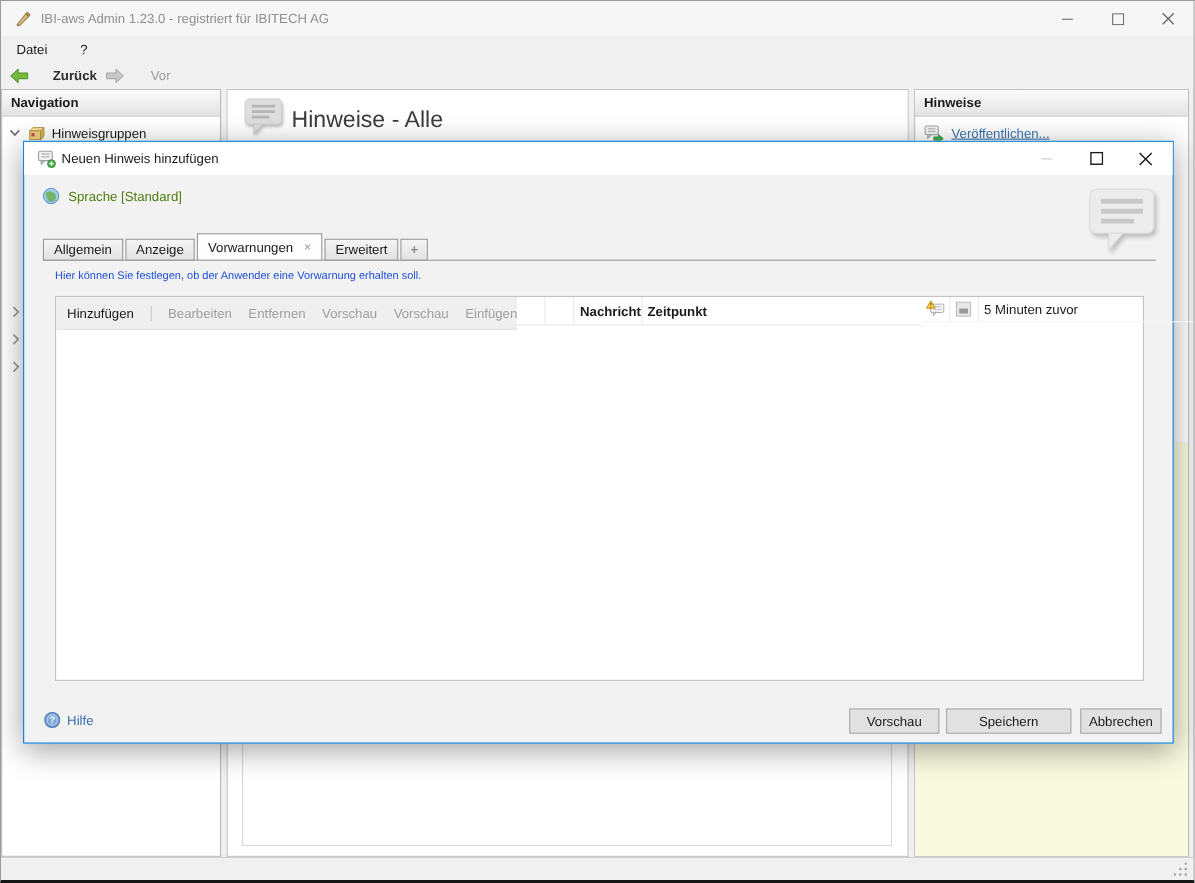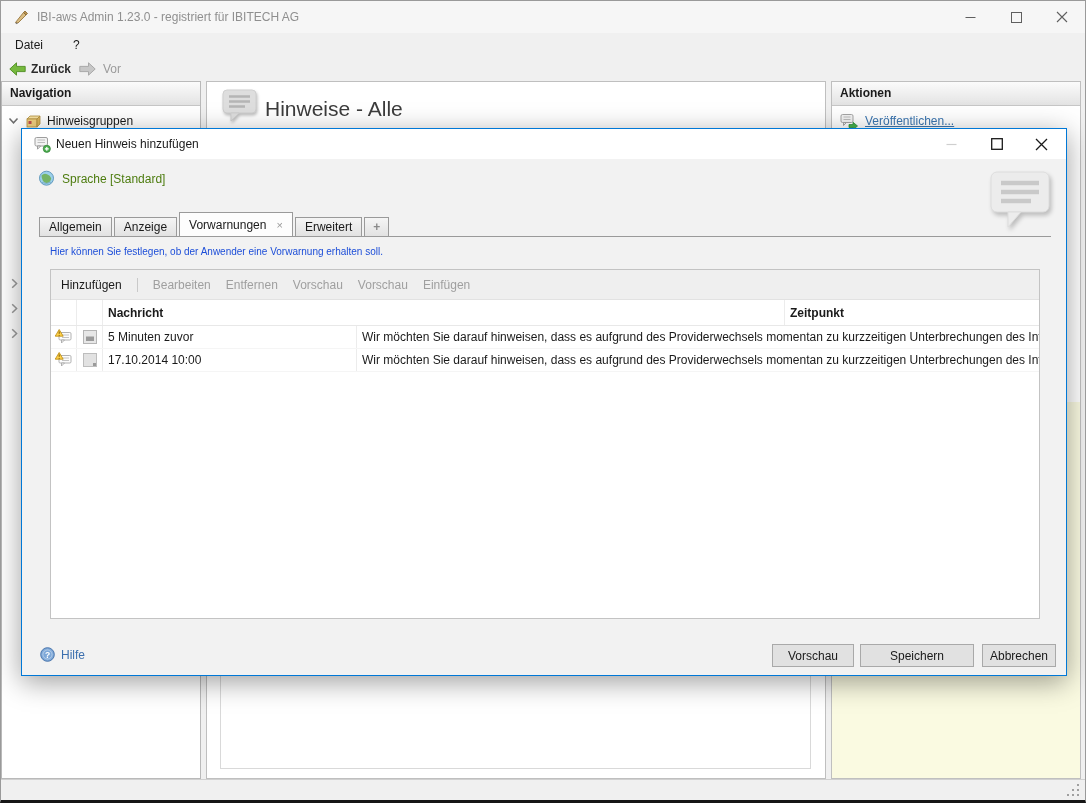--- a/index.html
+++ b/index.html
@@ -14,21 +14,21 @@
   .win-title { position:absolute; left:36px; top:0; line-height:32px; font-size:12px; color:#8f8f8f; white-space:nowrap; }
   .win-controls { position:absolute; right:0; top:0; height:32px; display:flex; }
   .win-btn { width:46px; height:32px; display:flex; align-items:center; justify-content:center; }
 
   .menubar { position:absolute; left:0; top:32px; width:100%; height:24px; background:#f0f0f0; display:flex; align-items:center; }
   .menu-item { font-size:12px; color:#1a1a1a; padding:0 8px; }
   .menu-item.first { margin-left:6px; }
   .menu-item.q { margin-left:14px; }
 
   .nav-toolbar { position:absolute; left:0; top:56px; width:100%; height:24px; background:#f0f0f0; display:flex; align-items:center; }
-  .tb-group { display:flex; align-items:flex-start; gap:5px; margin-left:8px; }
+  .tb-group { display:flex; align-items:flex-start; gap:22px; margin-left:8px; }
   .tb-back-label { font-size:12px; font-weight:700; color:#2b2b2b; }
   .tb-fwd-label { font-size:12px; color:#9b9b9b; margin-left:2px; }
 
   .panel-header { height:24px; background:linear-gradient(#fbfbfb,#e3e3e3); border-bottom:1px solid #c6c6c6;
                   font-size:12px; font-weight:700; color:#1a1a1a; line-height:23px; padding-left:8px; }
 
   .nav-panel { position:absolute; left:0; top:80px; width:200px; height:698px; background:#fff; border:1px solid #b9b9b9; }
   .tree-row { position:absolute; left:6px; top:28px; height:22px; display:flex; align-items:center; gap:6px; }
   .tree-label { font-size:12px; color:#1a1a1a; }
   .tree-chevron { position:absolute; left:9px; width:7px; height:11px; }
@@ -64,21 +64,21 @@
   .tabs { position:absolute; left:17px; top:83px; height:25px; display:flex; align-items:flex-end; gap:2px; z-index:2; }
   .tab { height:20px; display:flex; align-items:center; padding:0 9px; border:1px solid #9a9a9a;
          background:linear-gradient(#f5f5f5,#e2e2e2); font-size:12px; color:#1a1a1a; white-space:nowrap; }
   .tab.active { height:25px; background:#fdfdfd; z-index:3; gap:10px; }
   .tab.active .tab-x { color:#9a9a9a; font-size:11px; }
   .tab.plus { padding:0 8px; color:#8a8a8a; font-weight:700; }
 
   .d-desc { position:absolute; left:28px; top:117px; font-size:10px; color:#1d4ed8; }
 
   .list-box { position:absolute; left:28px; top:140px; width:990px; height:350px; background:#fff; border:1px solid #c3c3c3;
-              display:flex; flex-direction:column; }
+              display:flex; flex-direction:row; }
   .lb-toolbar { height:30px; background:#efefef; border-bottom:1px solid #e2e2e2; display:flex; align-items:center; gap:15px; padding-left:10px; flex:0 0 auto; }
   .lb-item { font-size:12px; }
   .lb-enabled { color:#1a1a1a; }
   .lb-disabled { color:#9f9f9f; }
   .lb-sep { width:1px; height:14px; background:#c9c9c9; }
   .t-row { display:flex; flex:0 0 auto; align-items:center; }
   .t-head { height:26px; border-bottom:1px solid #e8e8e8; }
   .t-data { height:23px; border-bottom:1px solid #f5f5f5; }
   .c { height:100%; display:flex; align-items:center; border-right:1px solid #ececec; overflow:hidden; }
   .c:last-child { border-right:none; }
@@ -179,21 +179,21 @@
         <rect x="2" y="2" width="33" height="23" rx="4" fill="#dedede" stroke="#cfcfcf"></rect>
         <path d="M10 25 v8 l8 -8 z" fill="#dedede" stroke="#cfcfcf"></path>
         <path d="M8 8.5 h21 M8 13.5 h21 M8 18.5 h16" stroke="#b5b5b5" stroke-width="2.6"></path>
       </svg>
       <div class="content-title">Hinweise - Alle</div>
     </div>
     <div class="content-innerbox"></div>
   </div>
 
   <div class="actions-panel">
-    <div class="panel-header">Aktionen</div>
+    <div class="panel-header">Hinweise</div>
     <div class="actions-yellow"></div>
     <div class="action-link-row">
       <svg width="18" height="16" viewBox="0 0 18 16">
         <rect x="1" y="1.5" width="12" height="8" rx="1.5" fill="#f3f3f3" stroke="#a5a5a5"></rect>
         <path d="M3.5 9.5 v3 l3 -3 z" fill="#f3f3f3" stroke="#a5a5a5"></path>
         <path d="M3.5 4 h7 M3.5 6.5 h7" stroke="#bdbdbd" stroke-width="1.2"></path>
         <path d="M9 11.5 h4 v-2.2 l4.5 3.7 -4.5 3.7 v-2.2 h-4 z" fill="#45b14e" stroke="#2f8f3a" stroke-width="0.8"></path>
       </svg>
       <span class="action-link">Veröffentlichen...</span>
     </div>

